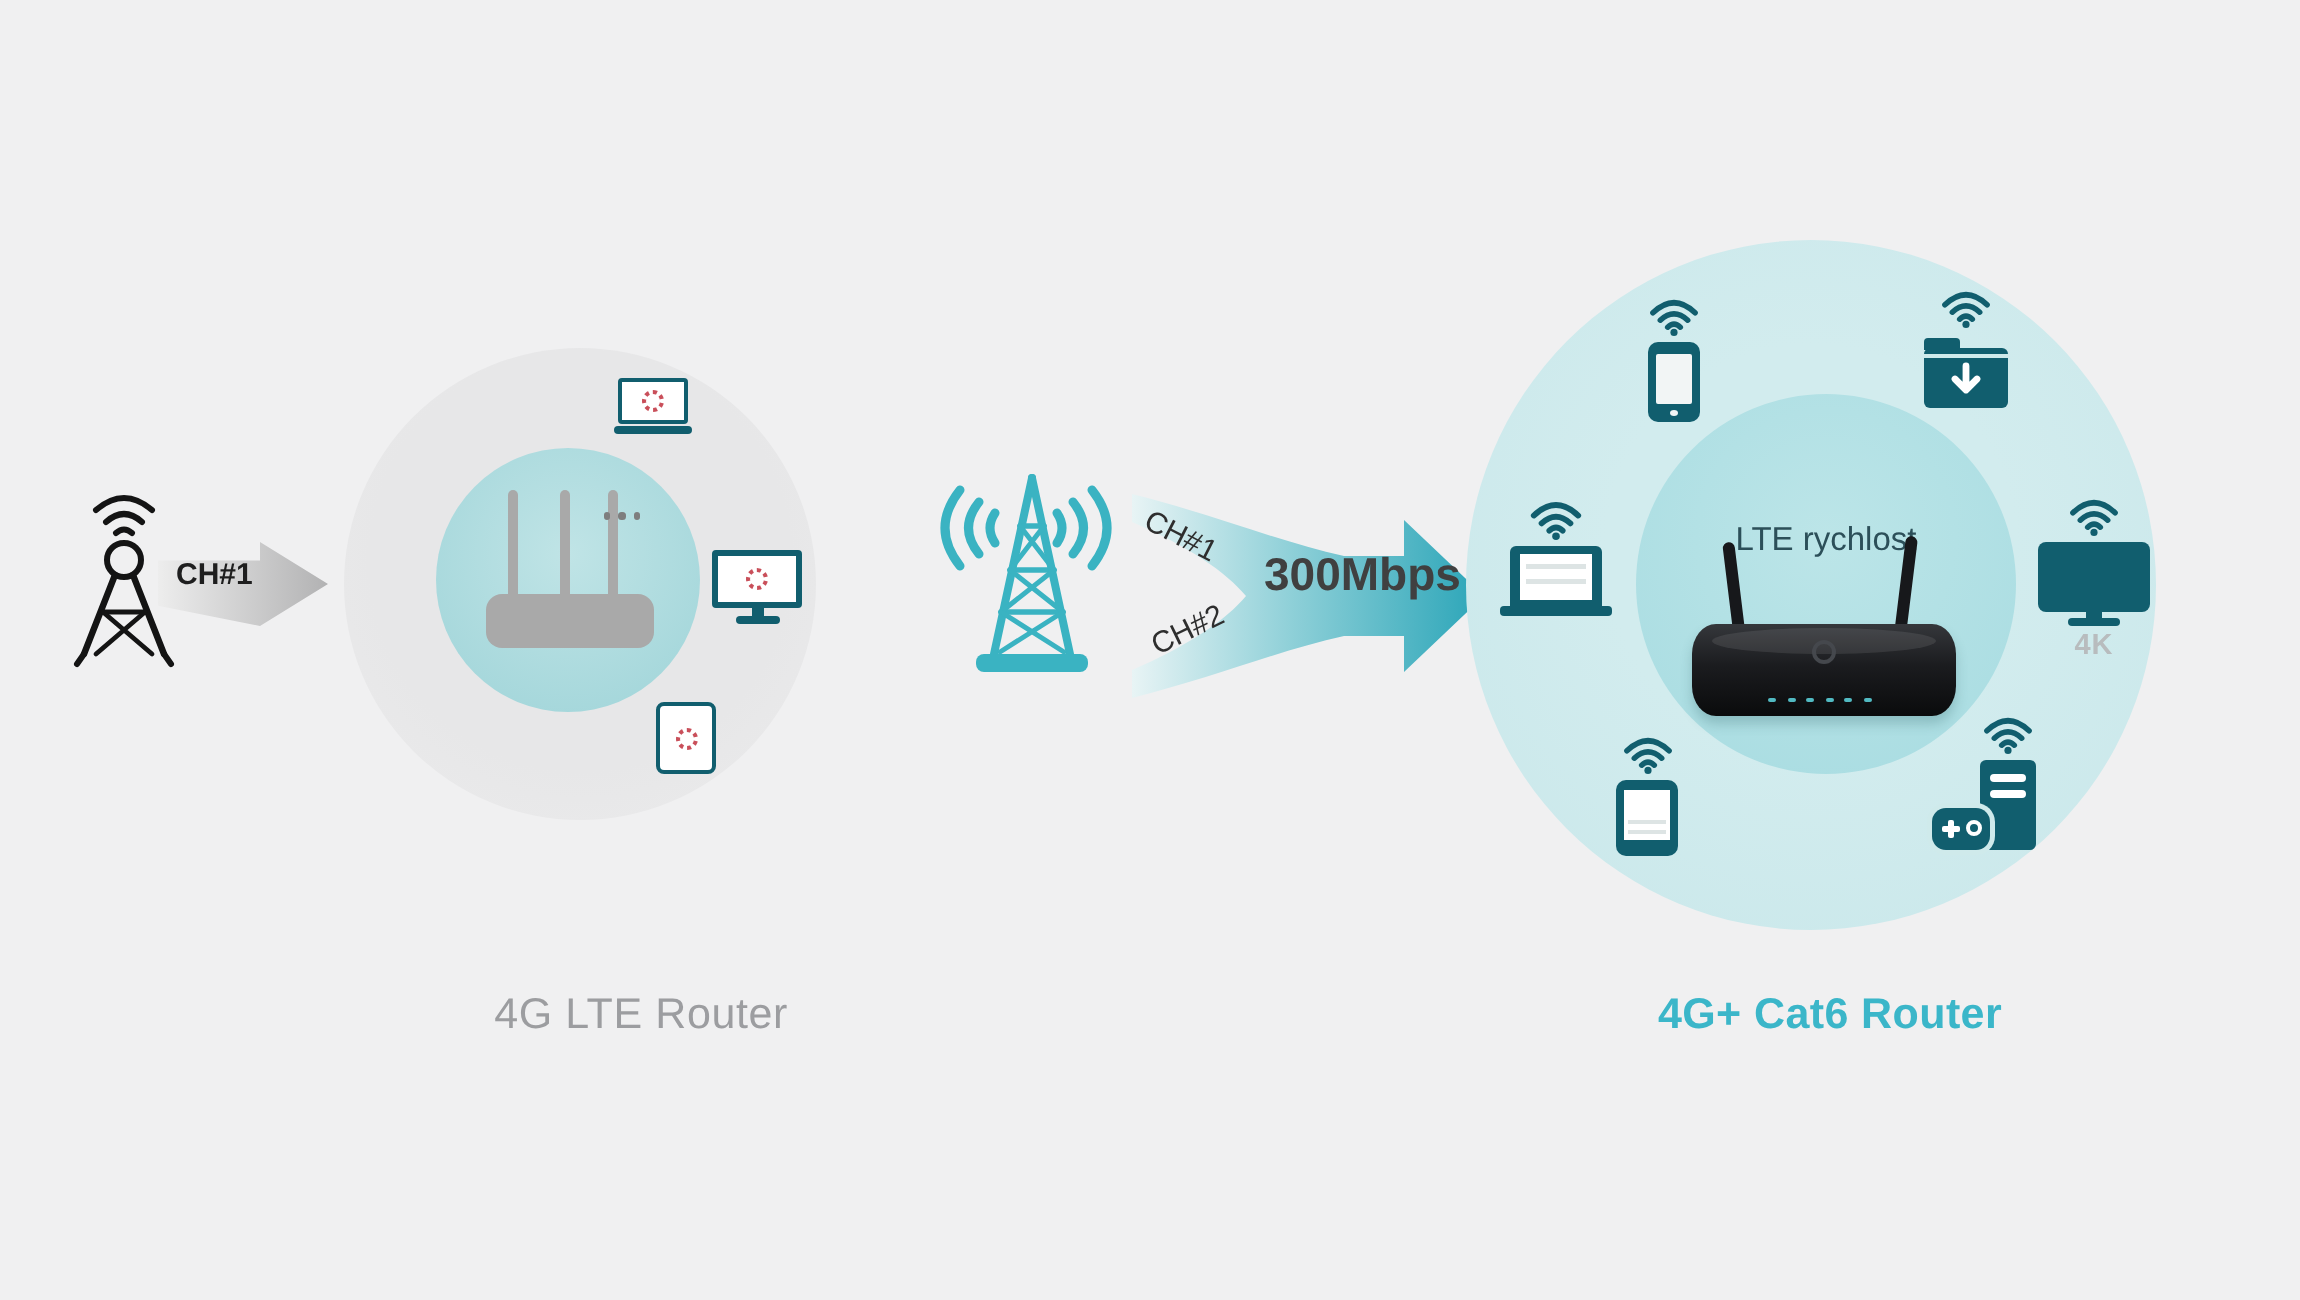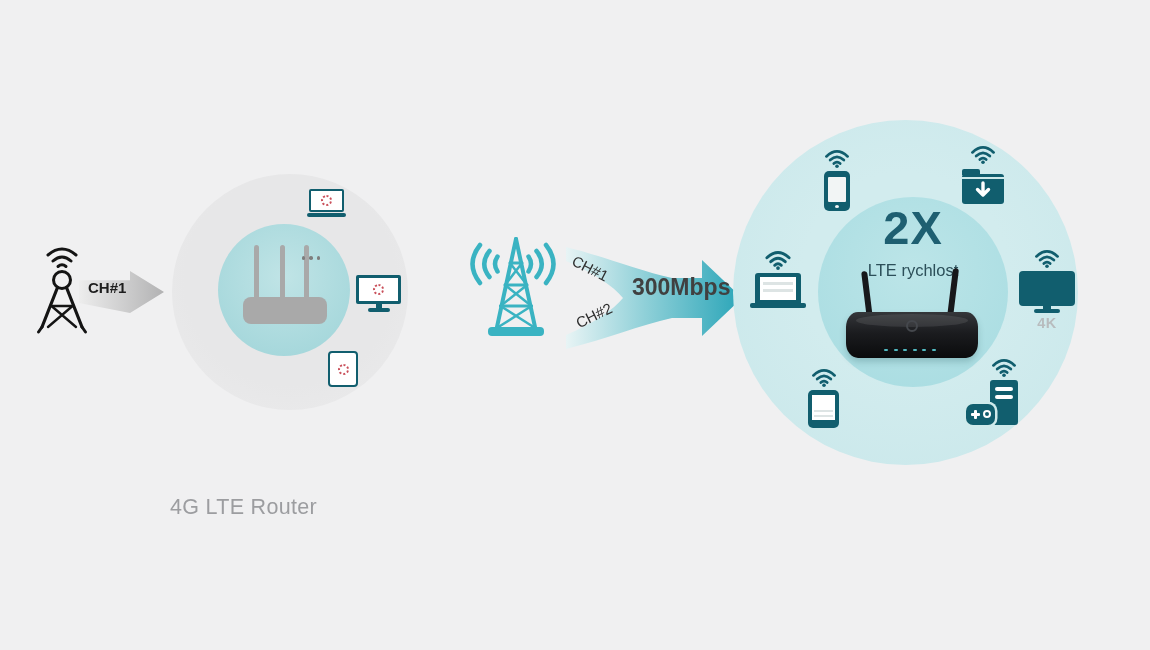--- a/index.html
+++ b/index.html
@@ -44,21 +44,21 @@
   .mon-screen { width:45px; height:29px; border:3px solid var(--td);
     background:#fff; border-radius:2px;
     display:flex; align-items:center; justify-content:center; }
   .mon-neck { width:6px; height:4px; background:var(--td); margin:0 auto; }
   .mon-base { width:22px; height:4px; background:var(--td);
     border-radius:2px; margin:0 auto; }
   .tabL { width:30px; height:36px; border:2.5px solid var(--td);
     background:#fff; border-radius:4px;
     display:flex; align-items:center; justify-content:center; }
 
-  .caption-left { left:170px; top:495px; width:224px; text-align:left;
+  .caption-left { left:170px; top:495px; width:224px; text-align:right;
     font-size:21.5px; color:#9c9da0; letter-spacing:0.3px; }
   .ch1-left { left:88px; top:279px; font-size:15px; font-weight:700; color:#1e1e1e; }
   .gray-arrow { left:79px; top:271px; width:85px; height:42px;
     background:linear-gradient(90deg,#ededed 0%,#b2b2b3 100%);
     clip-path:polygon(0 22%,60% 22%,60% 0,100% 50%,60% 100%,0 76%); }
 
   
   .mid-arrow { left:566px; top:247px; width:178px; height:102px; }
   .ch1-mid { left:577px; top:252px; font-size:15px; font-weight:500; color:#2e2e2e;
     transform:rotate(27deg); transform-origin:left top; }
@@ -239,21 +239,20 @@
     <path d="M0 0 C40 10 74 24 106 31 L136 31 L136 13 L176 51 L136 89 L136 71 L106 71
              C74 78 40 92 0 102 L0 88 C28 76 47 63 57 51 C47 39 28 26 0 14 Z" fill="url(#ag)"></path>
   </svg>
   <span class="abs ch1-mid">CH#1</span>
   <span class="abs ch2-mid">CH#2</span>
   <span class="abs speed">300Mbps</span>
 
   <div class="abs big-teal-circle"></div>
   <div class="abs inner-teal-right"></div>
 
-  <div class="abs multiplier">2X</div>
   <div class="abs subtitle">LTE rychlost</div>
 
   <i class="abs blk-ant" style="left:864px; top:271px; height:48px; transform:rotate(-7deg);"></i>
   <i class="abs blk-ant" style="left:950px; top:268px; height:50px; transform:rotate(7deg);"></i>
   <div class="abs blk-body">
     <span class="blk-logo"></span>
     <span class="blk-leds">
       <i></i>
         <i></i>
         <i></i>
@@ -324,14 +323,15 @@
       </svg>
     <div class="gpc">
       <div class="tower"></div>
       <div class="pad">
         <span class="pad-plus"></span>
           <span class="pad-btn"></span>
       </div>
     </div>
   </div>
 
+  <div class="abs caption-right">4G+ Cat6 Router</div>
 
 </div>
 
 </body></html>

